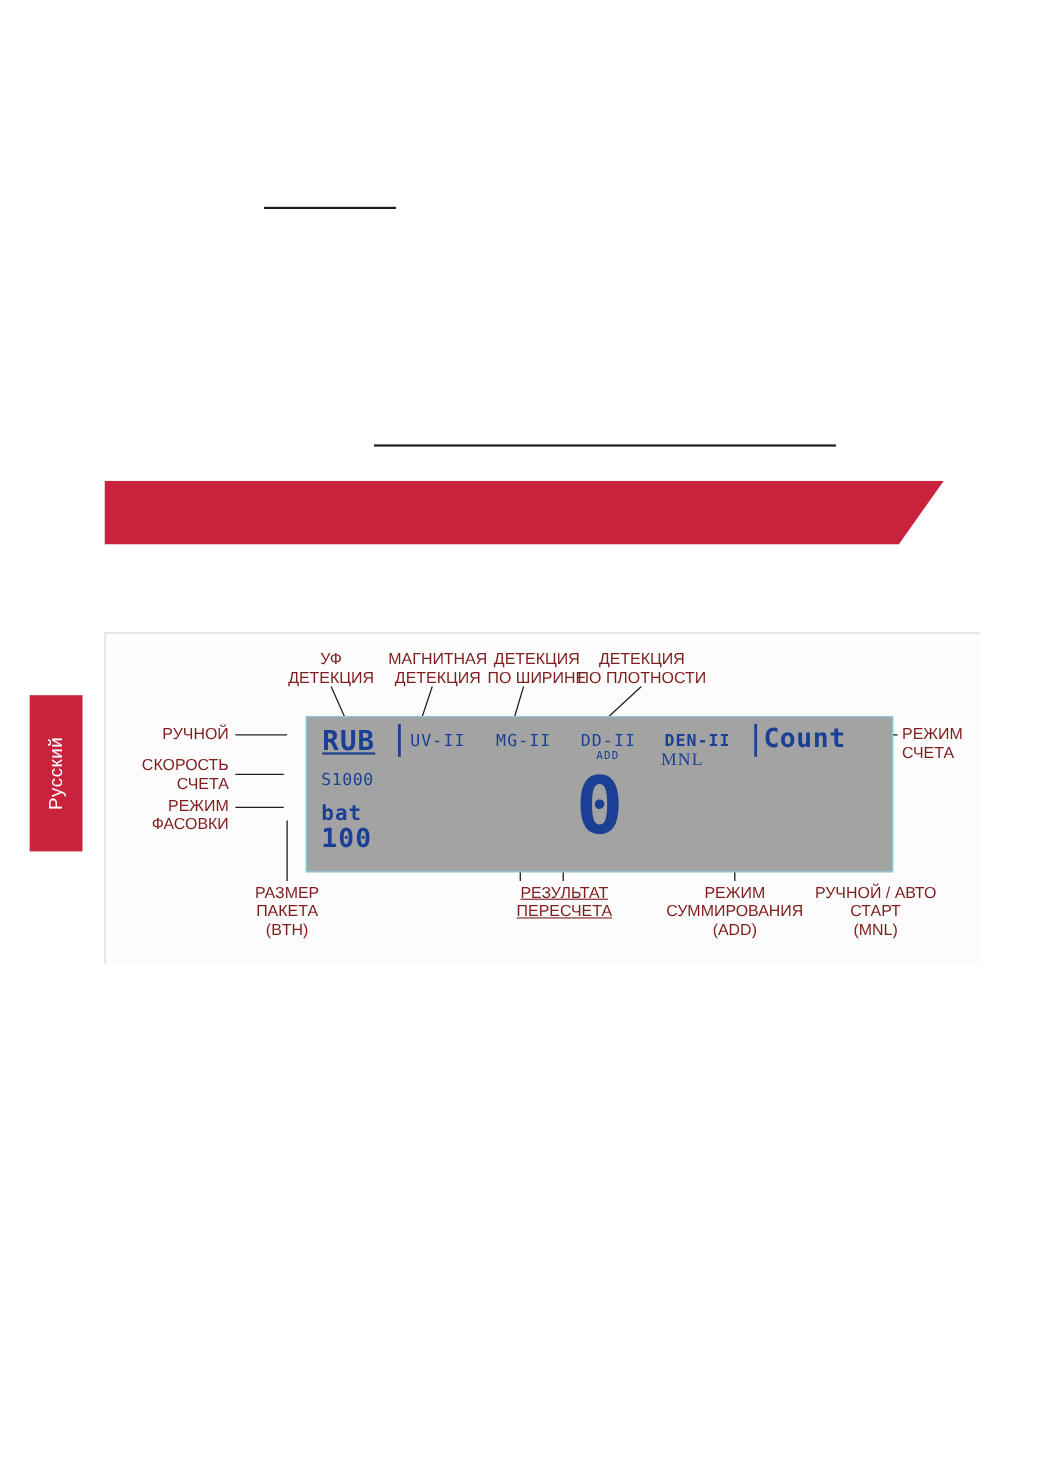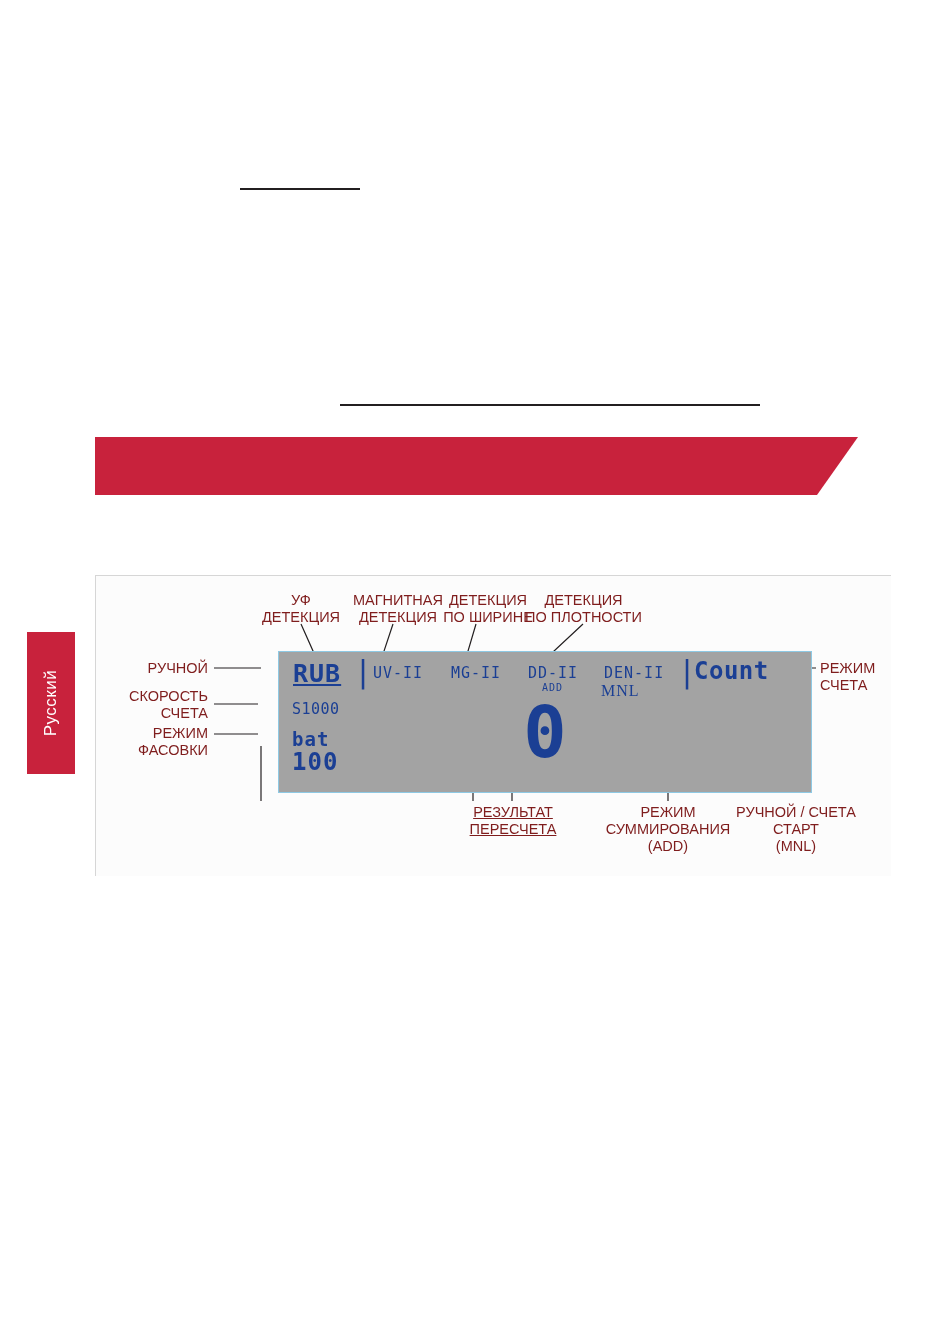--- a/index.html
+++ b/index.html
@@ -115,21 +115,21 @@
     font-weight: bold;
     letter-spacing: 1px;
     text-decoration: underline;
   }
   .lcd-sep1 { left: 75px; top: 2px; font-size: 30px; font-weight: 300; }
   .lcd-sep2 { left: 399px; top: 2px; font-size: 30px; font-weight: 300; }
 
   .lcd-uv   { left: 94px;  top: 12px; font-size: 15px; letter-spacing: 1px; }
   .lcd-mg   { left: 172px; top: 12px; font-size: 15px; letter-spacing: 1px; text-align: right; }
   .lcd-dd   { left: 249px; top: 12px; font-size: 15px; letter-spacing: 1px; }
-  .lcd-den  { left: 325px; top: 12px; font-size: 15px; letter-spacing: 1px; }
+  .lcd-den  { left: 325px; top: 12px; font-size: 15px; letter-spacing: 1px; font-weight: bold; }
   .lcd-add  { left: 263px; top: 30px; font-size: 10px; letter-spacing: 1px; }
   .lcd-mnl  { left: 322px; top: 30px; font-size: 16px; letter-spacing: 1px; font-family: Liberation Serif, serif; }
 
   .lcd-count {
     left: 415px;
     top: 5px;
     font-size: 24px;
     font-weight: bold;
     letter-spacing: 0.5px;
     text-align: center;
@@ -239,23 +239,26 @@
 
     <div class="lbl right" style="left:0px; top:84px; width:112px;">РУЧНОЙ</div>
     <div class="lbl right" style="left:0px; top:112px; width:112px;">СКОРОСТЬ
 СЧЕТА</div>
     <div class="lbl right" style="left:0px; top:149px; width:112px;">РЕЖИМ
 ФАСОВКИ</div>
 
     <div class="lbl left" style="left:724px; top:84px; width:80px;">РЕЖИМ
 СЧЕТА</div>
 
+    <div class="lbl" style="left:115px; top:228px; width:100px;">РАЗМЕР
+ПАКЕТА
+(BTH)</div>
     <div class="lbl" style="left:352px; top:228px; width:130px;text-decoration:underline;">РЕЗУЛЬТАТ
 ПЕРЕСЧЕТА</div>
     <div class="lbl" style="left:492px; top:228px; width:160px;">РЕЖИМ
 СУММИРОВАНИЯ
 (ADD)</div>
-    <div class="lbl" style="left:620px; top:228px; width:160px;">РУЧНОЙ / СЧЕТА
+    <div class="lbl" style="left:620px; top:228px; width:160px;">РУЧНОЙ / АВТО
 СТАРТ
 (MNL)</div>
 
   </div>
 </div>
 
 </body></html>

